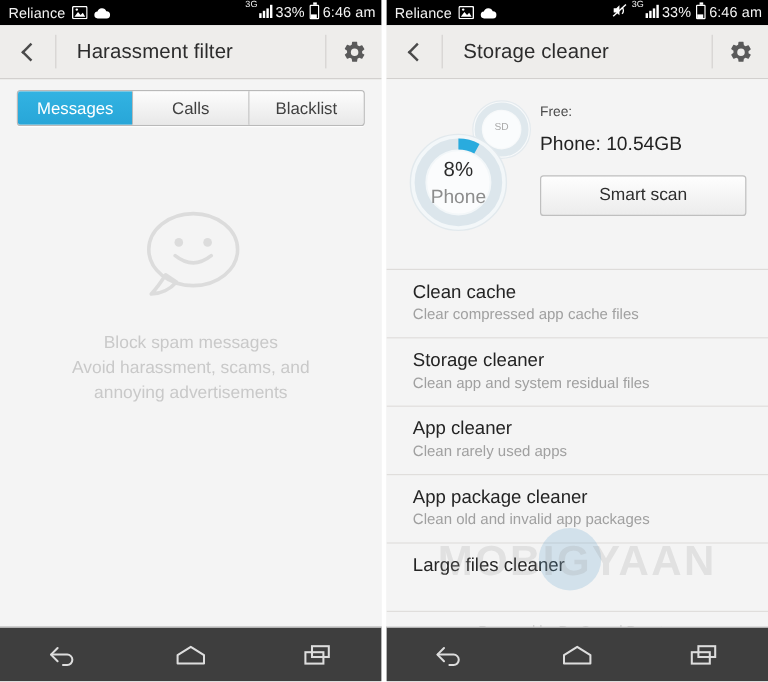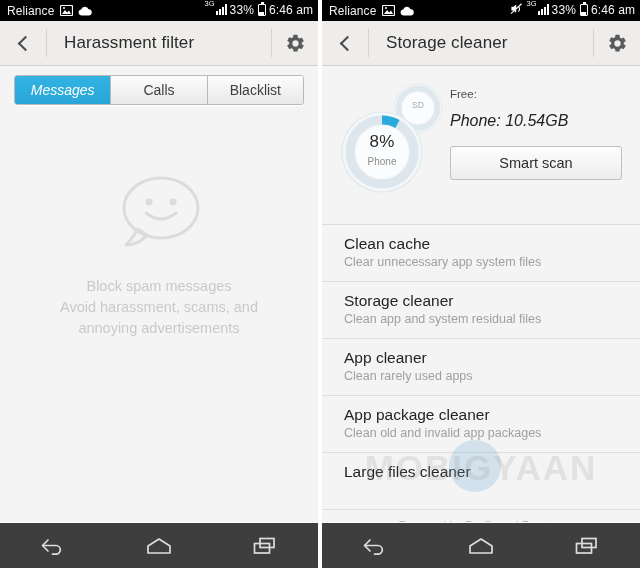--- a/index.html
+++ b/index.html
@@ -112,21 +112,20 @@
     display: flex; align-items: center; justify-content: center;
     font-size: 14px;
     color: #3f3f3f;
     background: linear-gradient(#fdfdfd,#e8e8e8);
     border-right: 1px solid #b9b9b9;
   }
   .tab:last-child { border-right: none; text-align: center; }
   .tab.active {
     background: linear-gradient(#32b3e2,#28a6d8);
     color: #ffffff;
-    font-style: italic;
   }
 
   
   .empty {
     flex: 1;
     display: flex; flex-direction: column;
     align-items: center;
     justify-content: flex-start;
     background: #f4f4f4;
     padding-top: 62px;
@@ -158,29 +157,29 @@
   .dial-sd {
     position: absolute; left: 70px; top: 6px;
     width: 52px; height: 52px;
   }
   .dial-label-pct {
     position: absolute; left: 18px; top: 56px; width: 84px;
     text-align: center; font-size: 17px; color: #2b2b2b; letter-spacing:0.2px;
   }
   .dial-label-name {
     position: absolute; left: 18px; top: 80px; width: 84px;
-    text-align: center; font-size: 10px; color: #8d8d8d;
+    text-align: center; font-size: 16px; color: #8d8d8d;
   }
   .dial-label-sd {
     position: absolute; left: 70px; top: 24px; width: 52px;
     text-align: center; font-size: 8.5px; color: #a9a9a9;
   }
   .storage-info { flex: 1; padding: 12px 18px 0 0; }
   .free-label { font-size: 11.5px; color: #4b4b4b; margin-bottom: 12px;}
-  .free-phone { font-size: 16px; color: #222; margin-bottom: 16px; font-style: italic; }
+  .free-phone { font-size: 16px; color: #222; margin-bottom: 16px; }
   .smart-scan {
     width: 100%;
     height: 34px;
     border: 1px solid #bfbfbf;
     border-radius: 3px;
     background: linear-gradient(#fefefe,#ececec);
     font-size: 14.5px;
     color: #2d2d2d;
     font-family: "Liberation Sans", sans-serif;
     display:flex; align-items:center; justify-content:center;
@@ -427,21 +426,21 @@
         <div class="free-phone">Phone: 10.54GB</div>
         <div class="smart-scan">
           <span>Smart scan</span>
         </div>
       </div>
     </div>
 
     <div class="cleanlist">
       <div class="clean-item">
         <div class="ci-title">Clean cache</div>
-        <div class="ci-sub">Clear unnecessary app system files</div>
+        <div class="ci-sub">Clear compressed app cache files</div>
       </div>
       <div class="clean-item">
         <div class="ci-title">Storage cleaner</div>
         <div class="ci-sub">Clean app and system residual files</div>
       </div>
       <div class="clean-item">
         <div class="ci-title">App cleaner</div>
         <div class="ci-sub">Clean rarely used apps</div>
       </div>
       <div class="clean-item">

